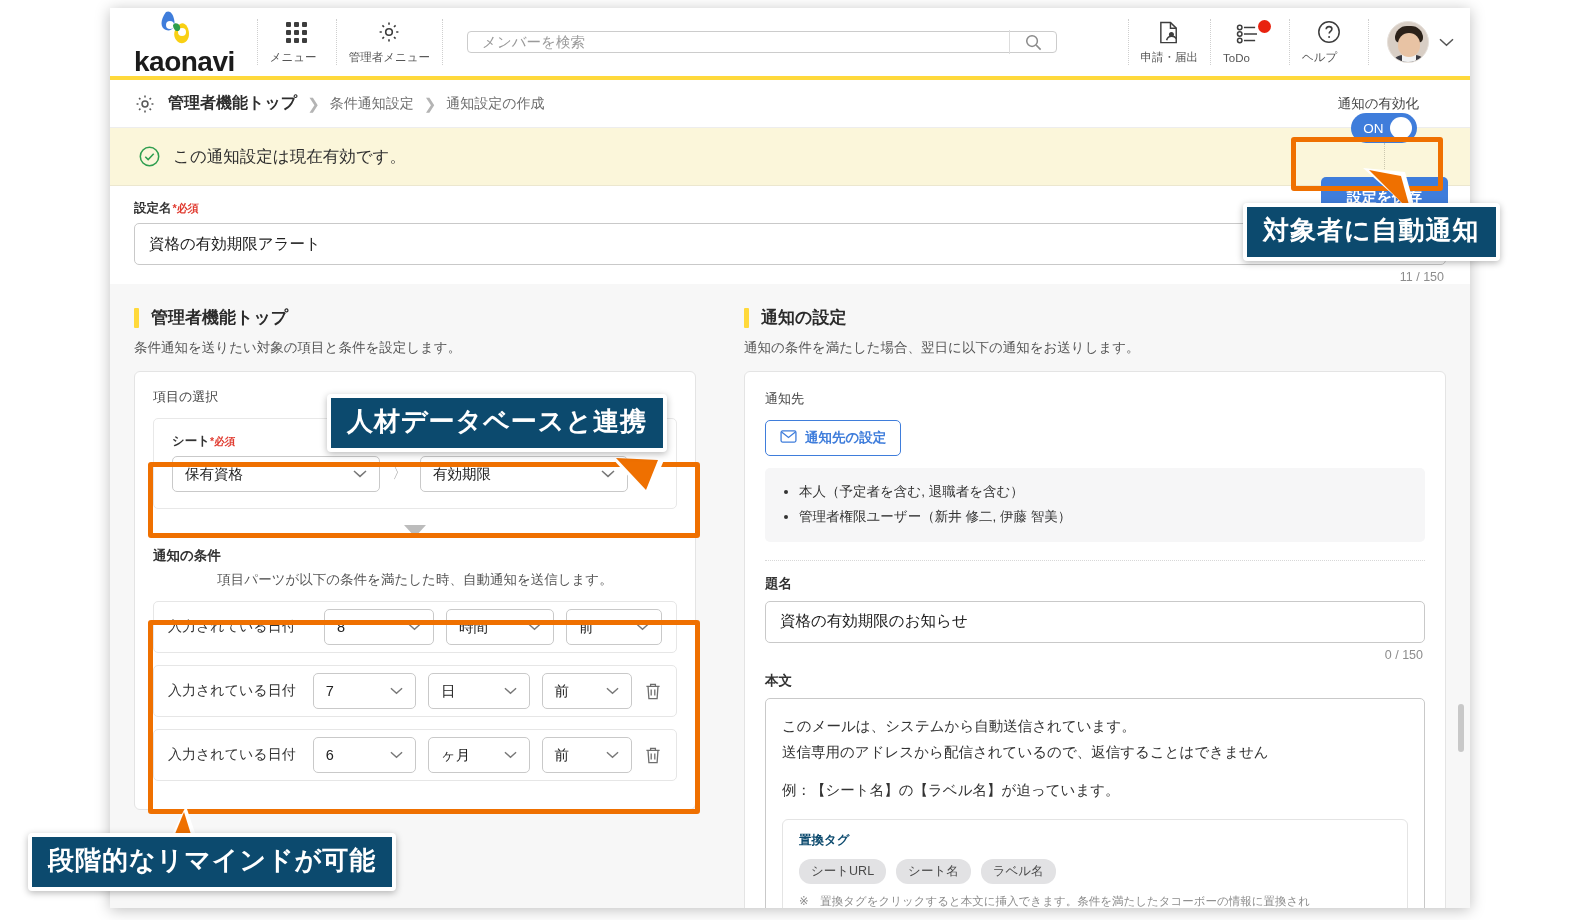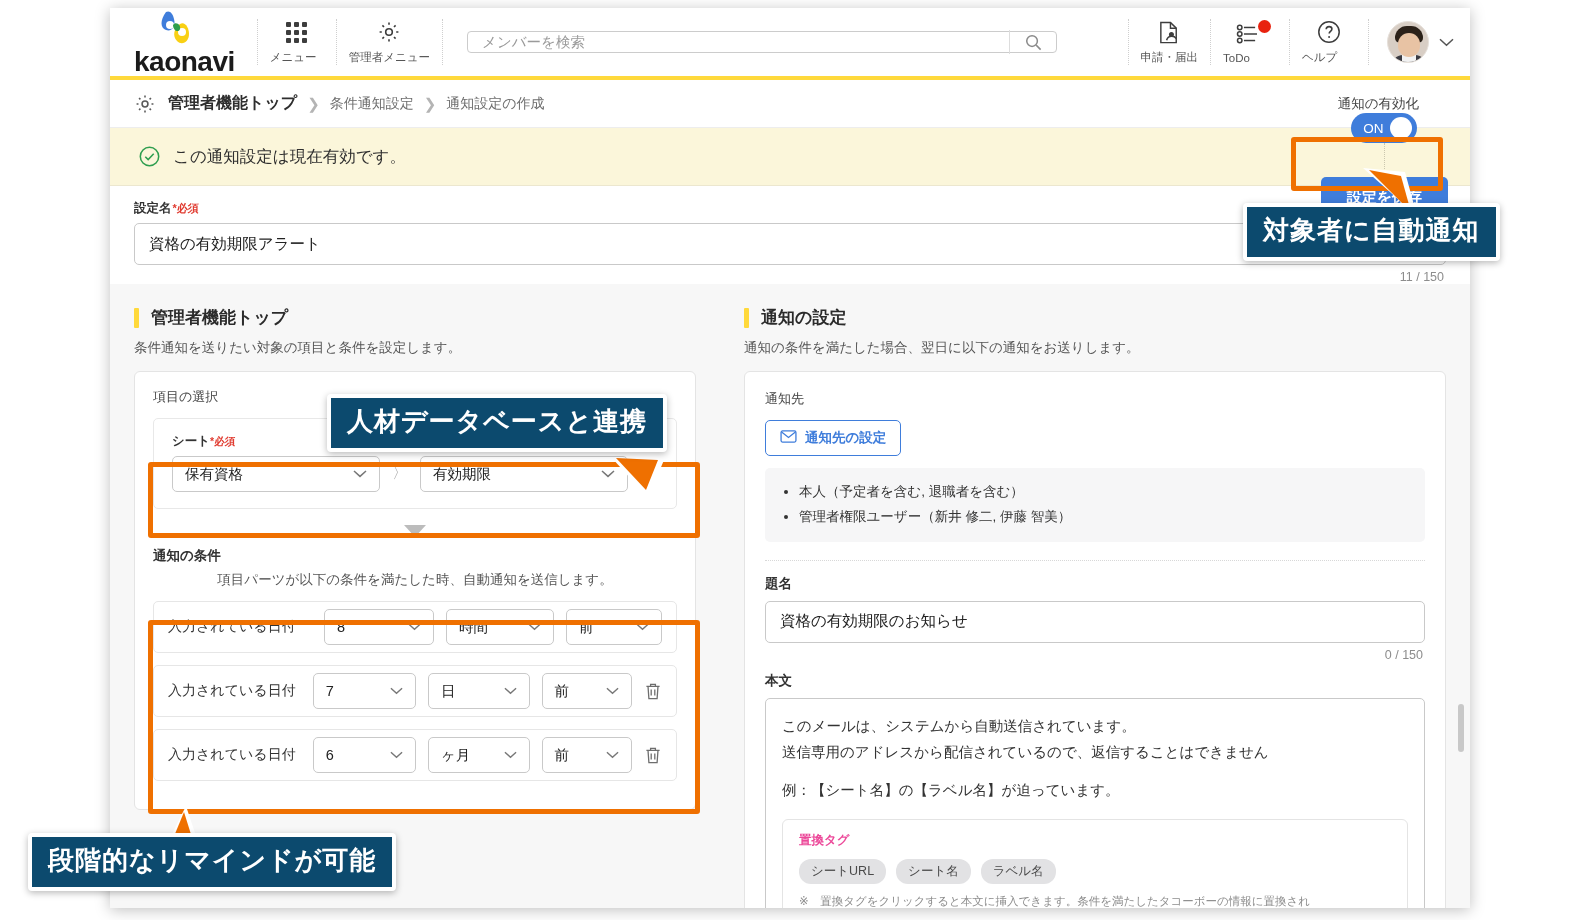--- a/index.html
+++ b/index.html
@@ -266,21 +266,21 @@
     position: relative;
   }
   .ta-line { font-size: 14.5px; color: #333; line-height: 1.8; }
   .ta-gap { height: 12px; }
   .tag-card {
     margin-top: 16px;
     border: 1px solid #e4e4e4; border-radius: 6px;
     padding: 12px 16px 10px 16px;
     background: #fff;
   }
-  .tag-title { font-size: 12.5px; font-weight: 700; color: #ec4899; margin-bottom: 10px; }
+  .tag-title { font-size: 12.5px; font-weight: 700; color: #0c4a6e; margin-bottom: 10px; }
   .tags { display: flex; gap: 10px; }
   .tag {
     background: #e2e2e4; border-radius: 12px;
     font-size: 12.5px; color: #4a4a4a;
     padding: 4px 12px; cursor: pointer;
   }
   .tag-note { font-size: 11.5px; color: #8d8d8d; margin-top: 9px; line-height: 1.5;}
   .scrollbar {
     position: absolute; right: 6px; top: 420px;
     width: 6px; height: 48px; background: #c8c8c8; border-radius: 3px;

